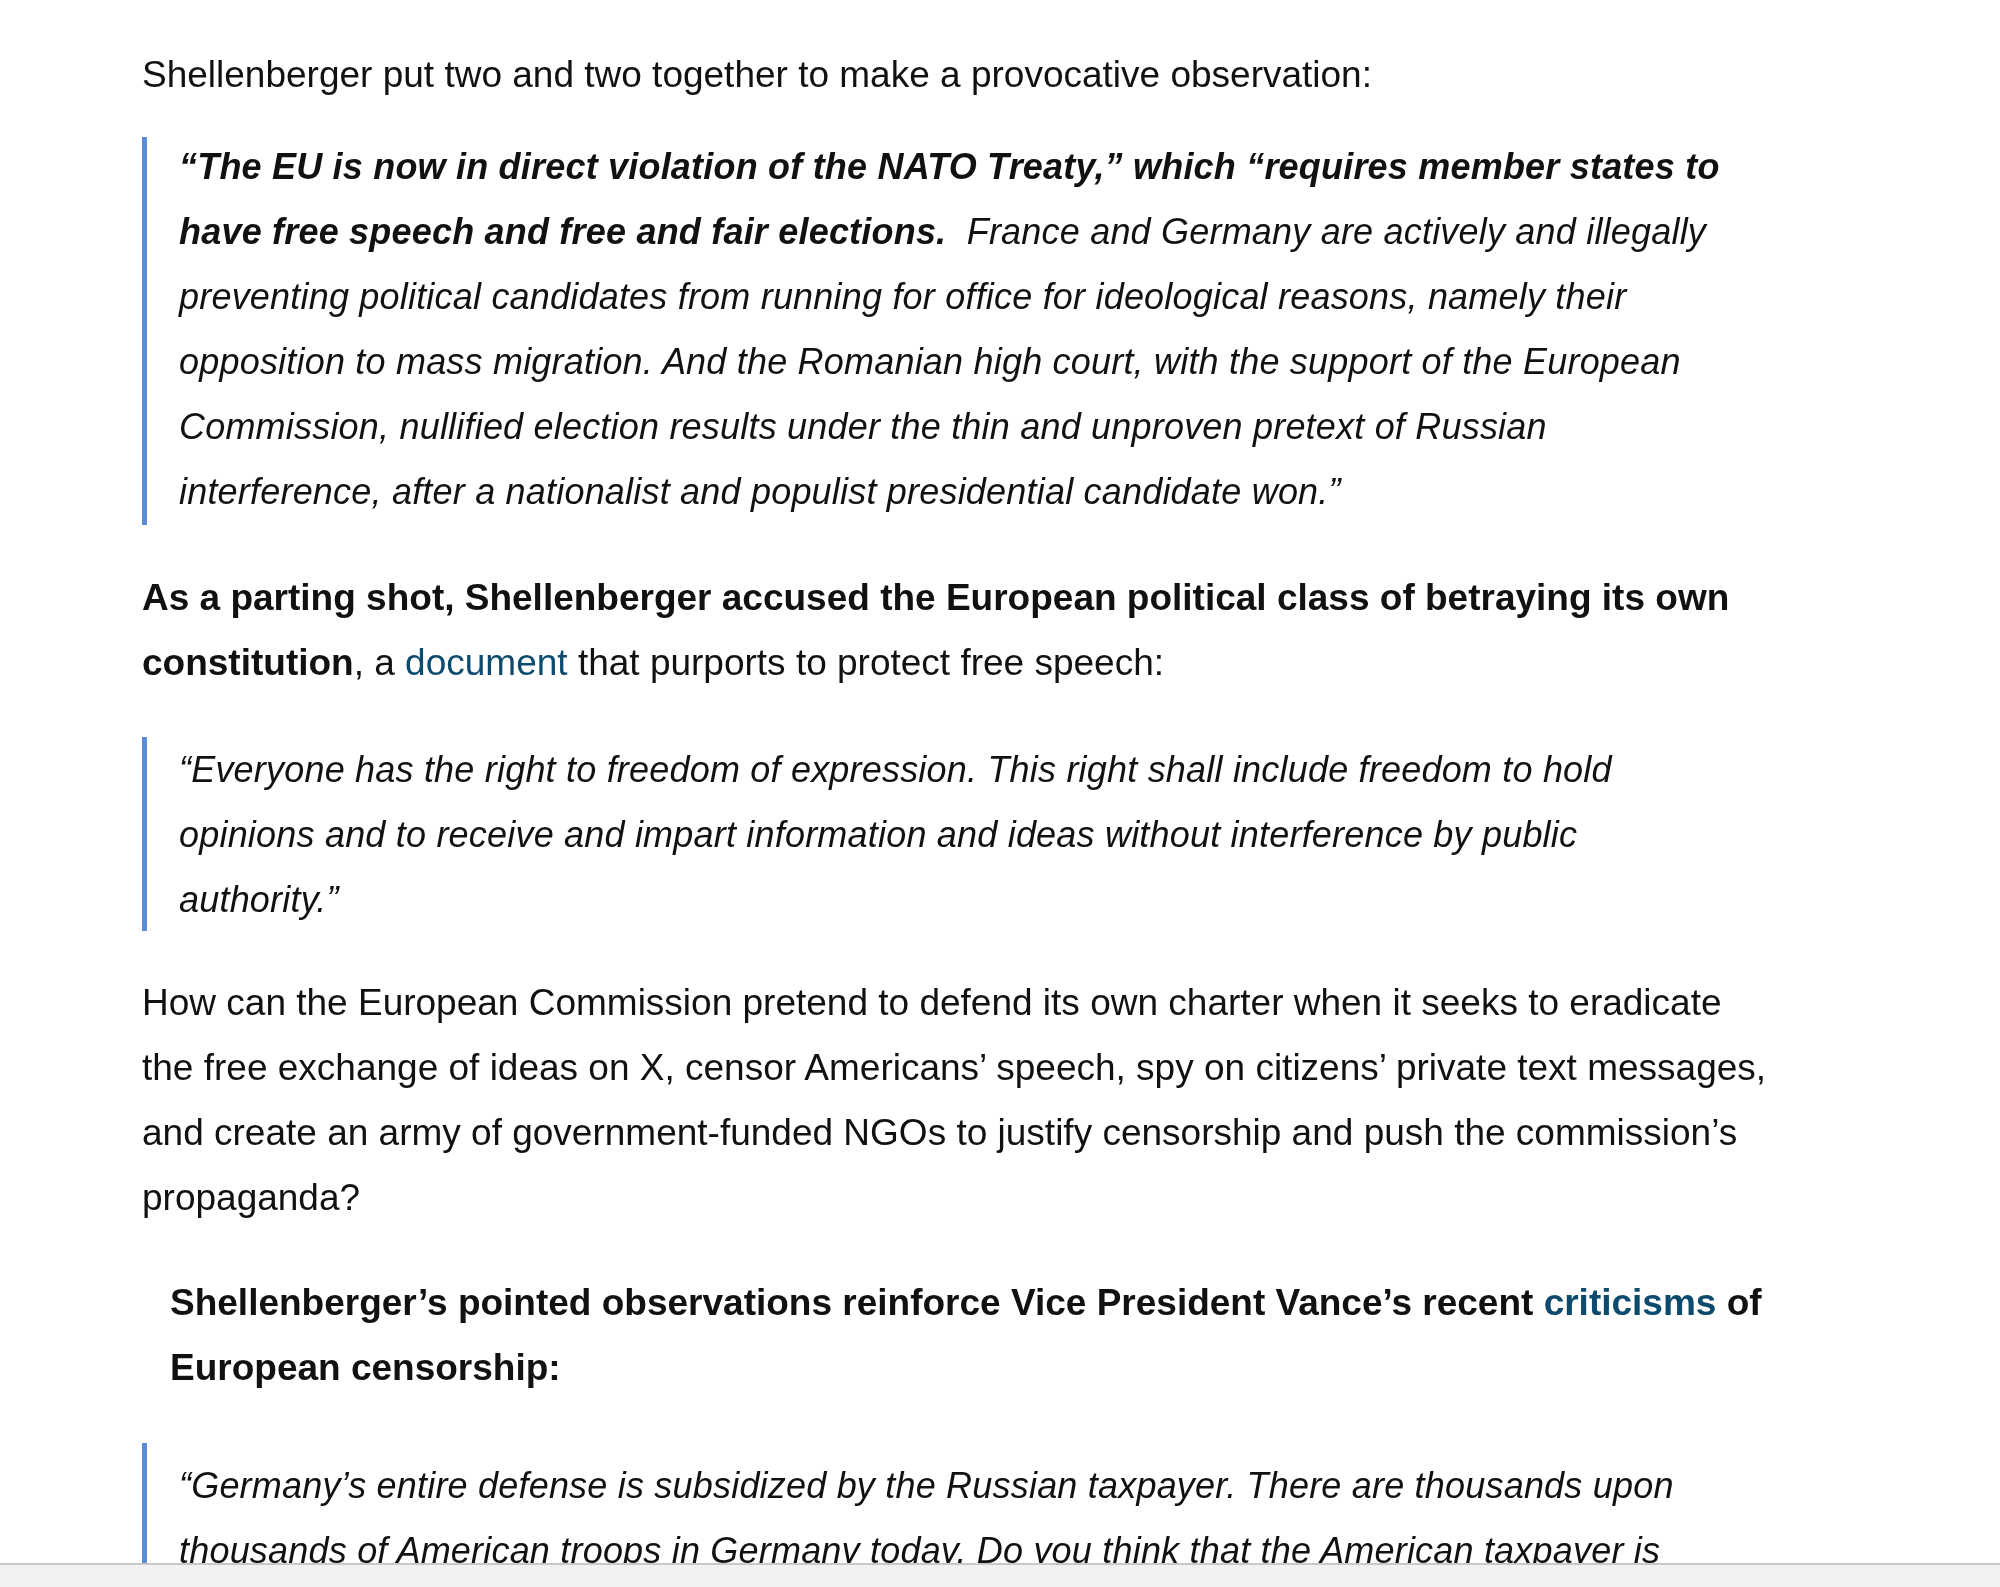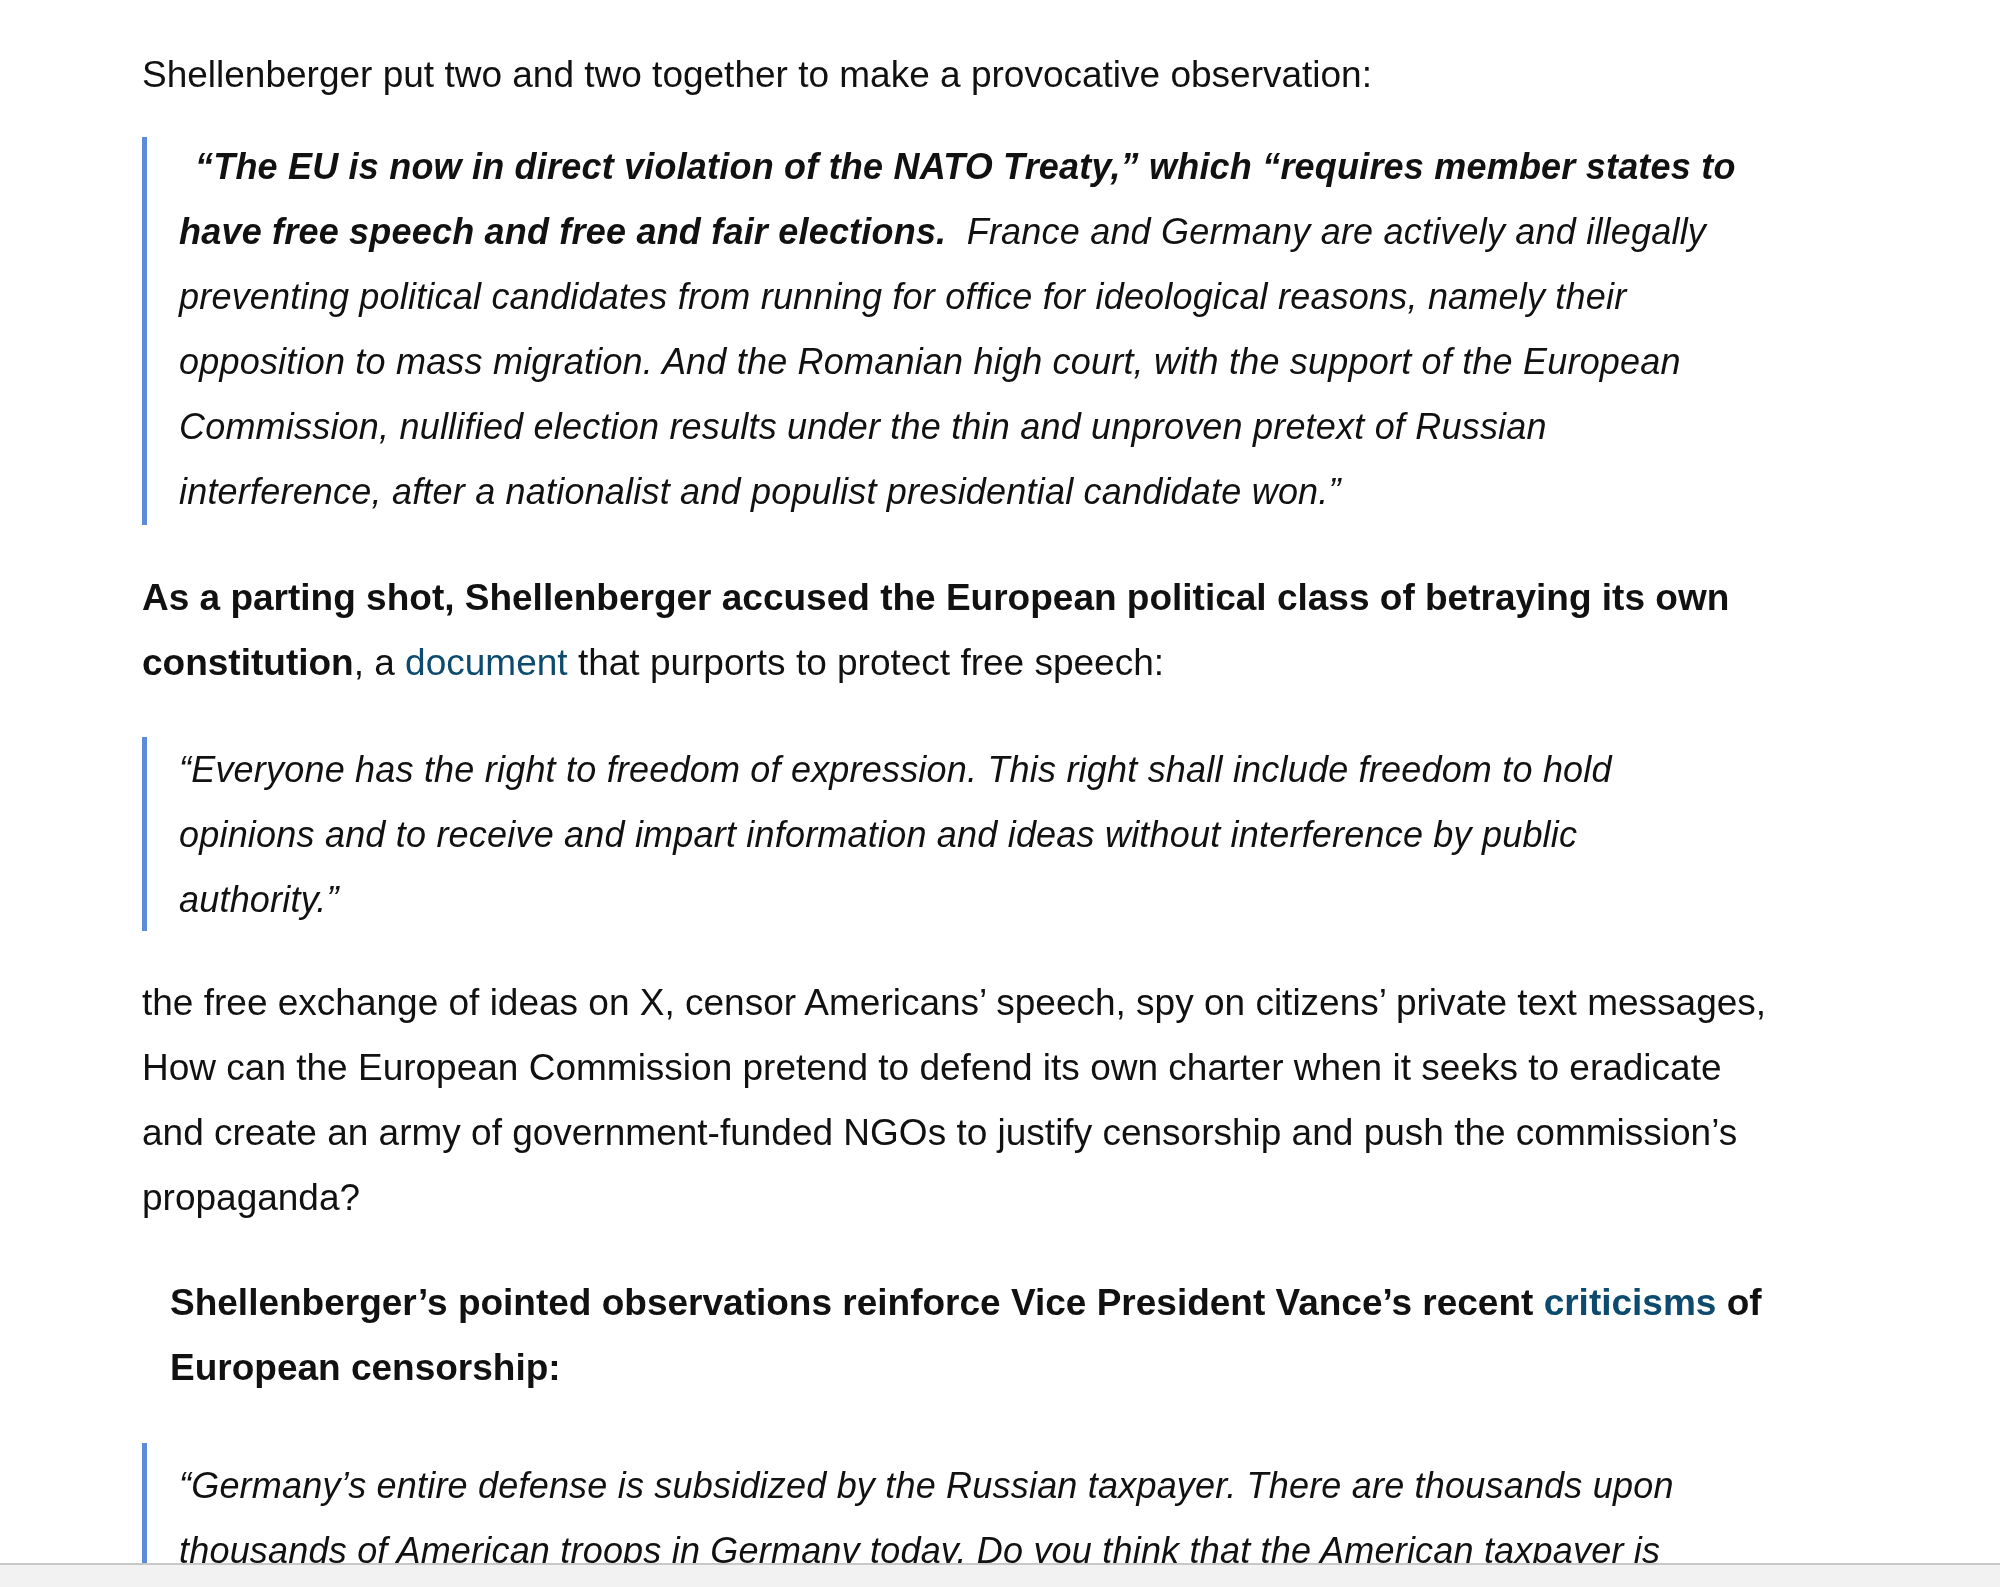--- a/index.html
+++ b/index.html
@@ -38,21 +38,21 @@
       position: absolute;
       left: 0;
       border-left: 5px solid #5b8bd9;
       padding-left: 32px;
       font-style: italic;
       letter-spacing: 0.2px;
     }
     .quote .line { font-size: 36px; }
     #p1 { top: 42px; }
     #q1 { top: 137px; height: 388px; }
-    #q1 .line:first-child { margin-top: -3px; margin-left: 16px; }
+    #q1 .line:first-child { margin-top: -3px; }
     #p2 { top: 565px; }
     #q2 { top: 737px; height: 194px; }
     #p3 { top: 970px; }
     #p4 { top: 1270px; margin-left: 28px; }
     #q3 { top: 1443px; height: 160px; }
     .bottom-bar {
       position: absolute;
       left: 0;
       top: 1563px;
       width: 2000px;
@@ -84,22 +84,22 @@
     <span class="line"><span class="bold">constitution</span><span style="white-space:pre">, a </span><a class="link">document</a><span style="white-space:pre"> that purports to protect free speech:</span></span>
   </div>
 
   <div class="quote" id="q2">
     <span class="line">“Everyone has the right to freedom of expression.  This right shall include freedom to hold</span>
     <span class="line">opinions and to receive and impart information and ideas without interference by public</span>
     <span class="line">authority.”</span>
   </div>
 
   <div class="para" id="p3">
+    <span class="line">How can the European Commission pretend to defend its own charter when it seeks to eradicate</span>
     <span class="line">the free exchange of ideas on X, censor Americans’ speech, spy on citizens’ private text messages,</span>
-    <span class="line">How can the European Commission pretend to defend its own charter when it seeks to eradicate</span>
     <span class="line">and create an army of government-funded NGOs to justify censorship and push the commission’s</span>
     <span class="line">propaganda?</span>
   </div>
 
   <div class="para bold" id="p4">
     <span class="line"><span style="white-space:pre">Shellenberger’s pointed observations reinforce Vice President Vance’s recent </span><a class="link">criticisms</a><span style="white-space:pre"> of</span></span>
     <span class="line">European censorship:</span>
   </div>
 
   <div class="quote" id="q3">

